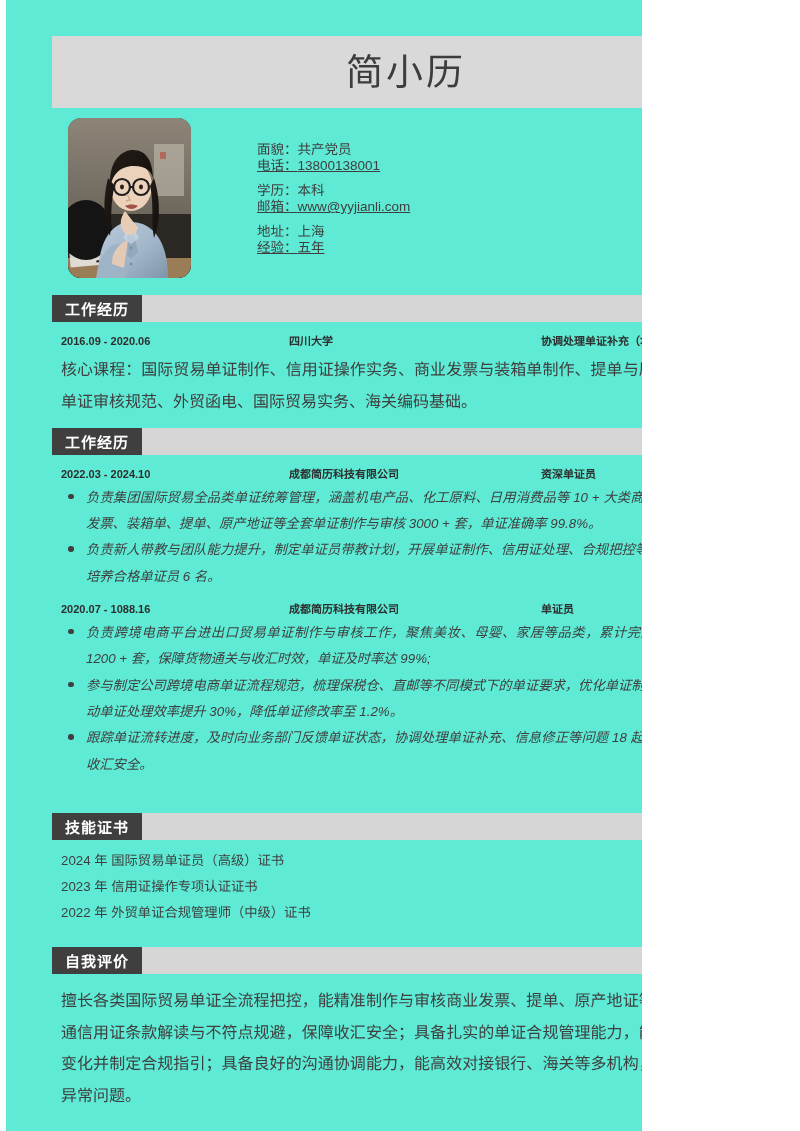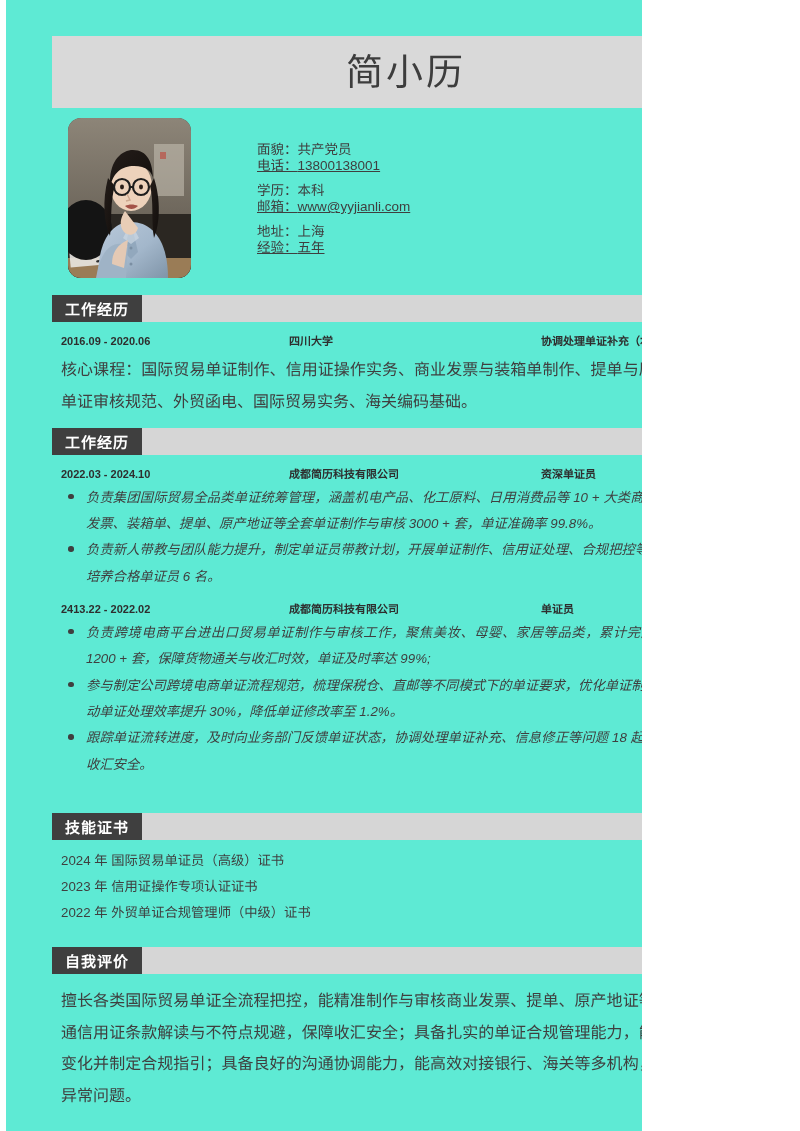--- a/index.html
+++ b/index.html
@@ -296,21 +296,21 @@
           <div class="entry-role">资深单证员</div>
         </div>
         <ul class="bullets">
           <li><span class="dot"></span><span>负责集团国际贸易全品类单证统筹管理，涵盖机电产品、化工原料、日用消费品等 10 + 大类商品，累计完成商业发票、装箱单、提单、原产地证等全套单证制作与审核 3000 + 套，单证准确率 99.8%。</span></li>
           <li><span class="dot"></span><span>负责新人带教与团队能力提升，制定单证员带教计划，开展单证制作、信用证处理、合规把控等技能培训 12 场，培养合格单证员 6 名。</span></li>
         </ul>
       </div>
 
       <div>
         <div class="entry-row">
-          <div class="entry-date">2413.22 - 2022.02</div>
+          <div class="entry-date">2020.07 - 1088.16</div>
           <div class="entry-org">成都简历科技有限公司</div>
           <div class="entry-role">单证员</div>
         </div>
         <ul class="bullets">
           <li><span class="dot"></span><span>负责跨境电商平台进出口贸易单证制作与审核工作，聚焦美妆、母婴、家居等品类，累计完成单证制作与审核 1200 + 套，保障货物通关与收汇时效，单证及时率达 99%;</span></li>
           <li><span class="dot"></span><span>参与制定公司跨境电商单证流程规范，梳理保税仓、直邮等不同模式下的单证要求，优化单证制作与流转流程，推动单证处理效率提升 30%，降低单证修改率至 1.2%。</span></li>
           <li><span class="dot"></span><span>跟踪单证流转进度，及时向业务部门反馈单证状态，协调处理单证补充、信息修正等问题 18 起，保障订单交付与收汇安全。</span></li>
         </ul>
       </div>
 

